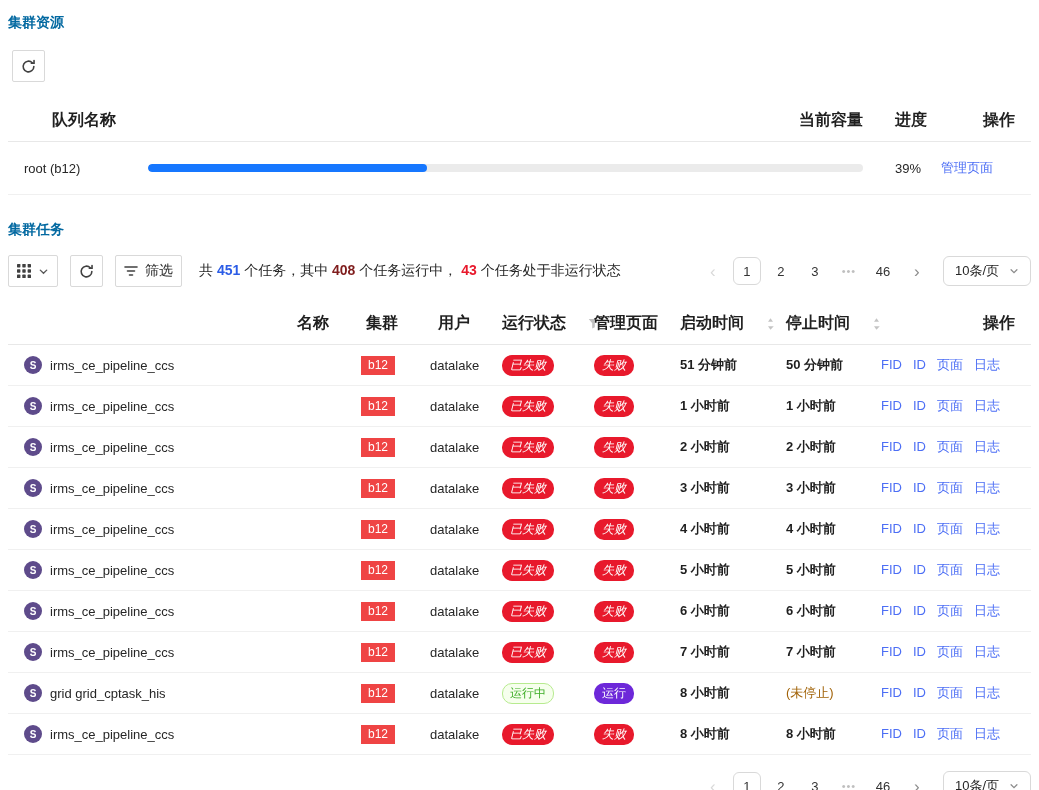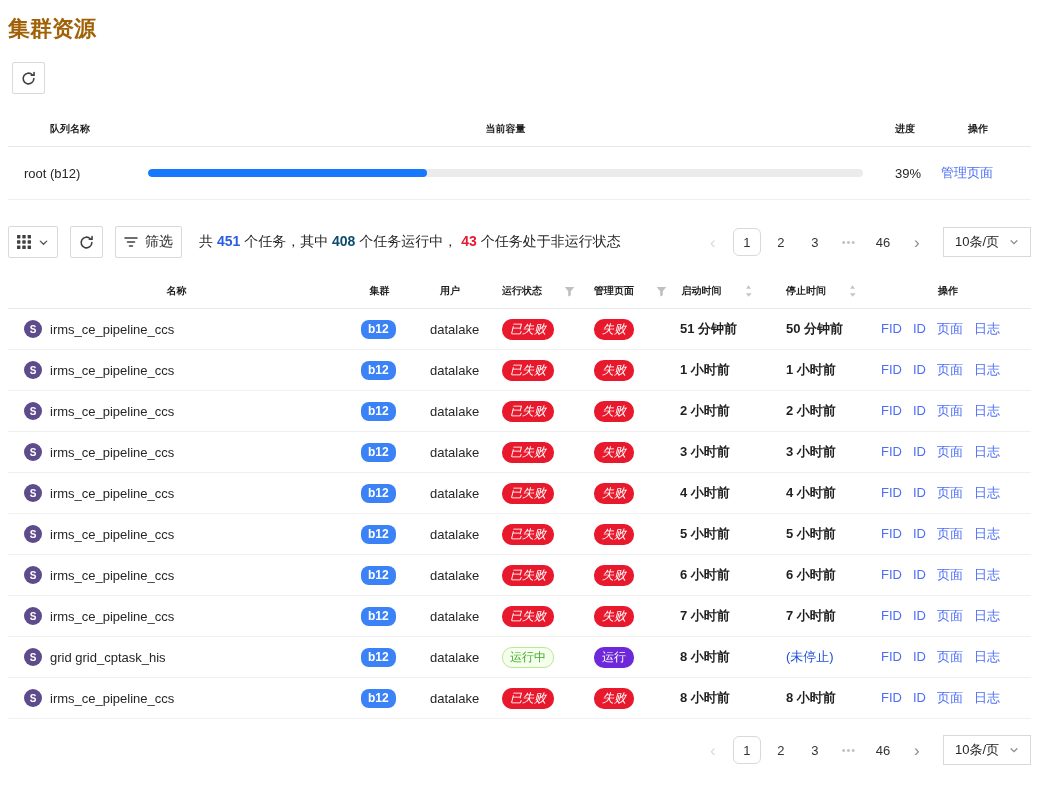--- a/index.html
+++ b/index.html
@@ -4,93 +4,93 @@
 <style>
   * { box-sizing: border-box; }
   html, body { margin: 0; padding: 0; background: #fff; }
   body {
     font-family: "Liberation Sans", "DejaVu Sans", sans-serif;
     font-size: 14px;
     color: #262626;
   }
   .page { width: 1039px; padding: 14px 8px 10px; }
 
-  .section-title { font-size: 22px; font-weight: 700; color: #a16207; margin: 0 0 16px; }
+  .section-title { font-size: 14px; font-weight: 700; color: #0369a1; margin: 0 0 16px; }
 
   
   .icon-btn {
     display: inline-flex; align-items: center; justify-content: center; gap: 7px;
     height: 32px; min-width: 32px; padding: 0 8px;
     background: #fff; border: 1px solid #d9d9d9; border-radius: 2px; cursor: pointer;
     font-family: inherit; font-size: 13px; color: #262626;
   }
   .btn-label { font-size: 14px; }
 
   
   table { width: 100%; border-collapse: collapse; table-layout: fixed; }
-  th { text-align: center; font-weight: 600; font-size: 10px; color: #1f1f1f;
+  th { text-align: right; font-weight: 600; font-size: 16px; color: #1f1f1f;
        padding: 10px 16px; border-bottom: 1px solid #e8e8e8; white-space: nowrap; }
   td { border-bottom: 1px solid #f0f0f0; font-size: 13px; white-space: nowrap; overflow: hidden; }
 
   
   .res-section { margin-bottom: 26px; }
   .res-refresh { margin: 2px 0 2px 4px; }
   .res-table { margin-top: 16px; }
   .res-table td { padding: 17px 16px; }
 
   .progress-track { height: 8px; width: 100%; background: #ebebeb; border-radius: 4px; overflow: hidden; }
   .progress-fill { height: 100%; background: #1677ff; border-radius: 4px; }
 
   .link { color: #4c6ef5; text-decoration: none; cursor: pointer; font-size: 13px; }
 
   
   .toolbar { display: flex; align-items: center; gap: 12px; margin-bottom: 16px; }
   .summary { font-size: 14px; color: #262626; margin-left: 5px; }
   .count { font-weight: 700; }
   .count-total { color: #2b5ce6; }
-  .count-running { color: #0c4a6e; }
+  .count-running { color: #7f1d1d; }
   .count-failed { color: #e8192c; }
 
   
   .pager { display: flex; align-items: center; gap: 6px; margin-left: auto; }
   .pager.bottom-pager { margin: 16px 0 4px; justify-content: flex-end; }
   .page-item {
     min-width: 28px; height: 28px; display: inline-flex; align-items: center; justify-content: center;
     font-size: 13px; color: #333; border-radius: 6px; cursor: pointer; background: #fff;
   }
   .page-item.active { border: 1px solid #d9d9d9; }
   .arrow { font-size: 17px; line-height: 1; }
   .arrow.prev { color: #d9d9d9; cursor: default; }
   .arrow.next { color: #8c8c8c; }
   .ellipsis { color: #bfbfbf; font-size: 11px; letter-spacing: 1px; }
   .size-select {
     display: inline-flex; align-items: center; gap: 10px; height: 30px; padding: 0 11px;
-    border: 1px solid #d9d9d9; border-radius: 0; font-size: 13px; margin-left: 6px;
+    border: 1px solid #d9d9d9; border-radius: 6px; font-size: 13px; margin-left: 6px;
     cursor: pointer; background: #fff; color: #262626;
   }
 
   
   .task-table td { height: 41px; padding: 0 16px; }
   .th-flex { display: inline-flex; align-items: center; gap: 22px; }
   .name-cell { display: flex; align-items: center; }
   .avatar {
     width: 18px; height: 18px; border-radius: 50%; background: #5e4b8b; color: #fff;
     font-size: 10px; font-weight: 700; display: inline-flex; align-items: center; justify-content: center;
     margin-right: 8px; flex: none;
   }
   .task-name { color: #262626; }
 
   .badge { display: inline-block; padding: 2px 8px; border-radius: 10px; font-size: 12px; line-height: 17px; color: #fff; }
-  .badge-cluster { background: #3b82f6; border-radius: 8px; padding: 1px 7px; font-weight: 700; }
+  .badge-cluster { background: #ef4444; border-radius: 0; padding: 1px 7px; font-weight: 400; }
   .badge-failed { background: #e8192c; font-style: italic; }
   .badge-running { background: #f6ffed; color: #3fae29; border: 1px solid #b7eb8f; padding: 1px 7px; }
   .badge-run { background: #6d28d9; }
 
   .time { font-weight: 700; font-size: 13px; color: #1f1f1f; }
-  .time.normal { font-weight: 400; color: #1d4ed8; }
+  .time.normal { font-weight: 400; color: #a16207; }
 
   .actions a { margin-right: 11px; }
   .actions a:last-child { margin-right: 0; }
 
   .icon-svg { display: block; }
 </style>
 </head>
 <body>
 
 <div class="page">
@@ -131,20 +131,21 @@
             </div>
           </td>
           <td><span>39%</span></td>
           <td><a class="link">管理页面</a></td>
         </tr>
       </tbody>
     </table>
   </section>
 
   <section>
+    <h2 class="section-title">集群任务</h2>
 
     <div class="toolbar">
       <button class="icon-btn">
         <span>
           <svg class="icon-svg" width="14" height="14" viewBox="0 0 14 14" fill="#404040">
             <rect x="0" y="0" width="3.4" height="3.4" rx="0.6"></rect>
               <rect x="5.3" y="0" width="3.4" height="3.4" rx="0.6"></rect>
               <rect x="10.6" y="0" width="3.4" height="3.4" rx="0.6"></rect>
             <rect x="0" y="5.3" width="3.4" height="3.4" rx="0.6"></rect>
               <rect x="5.3" y="5.3" width="3.4" height="3.4" rx="0.6"></rect>

